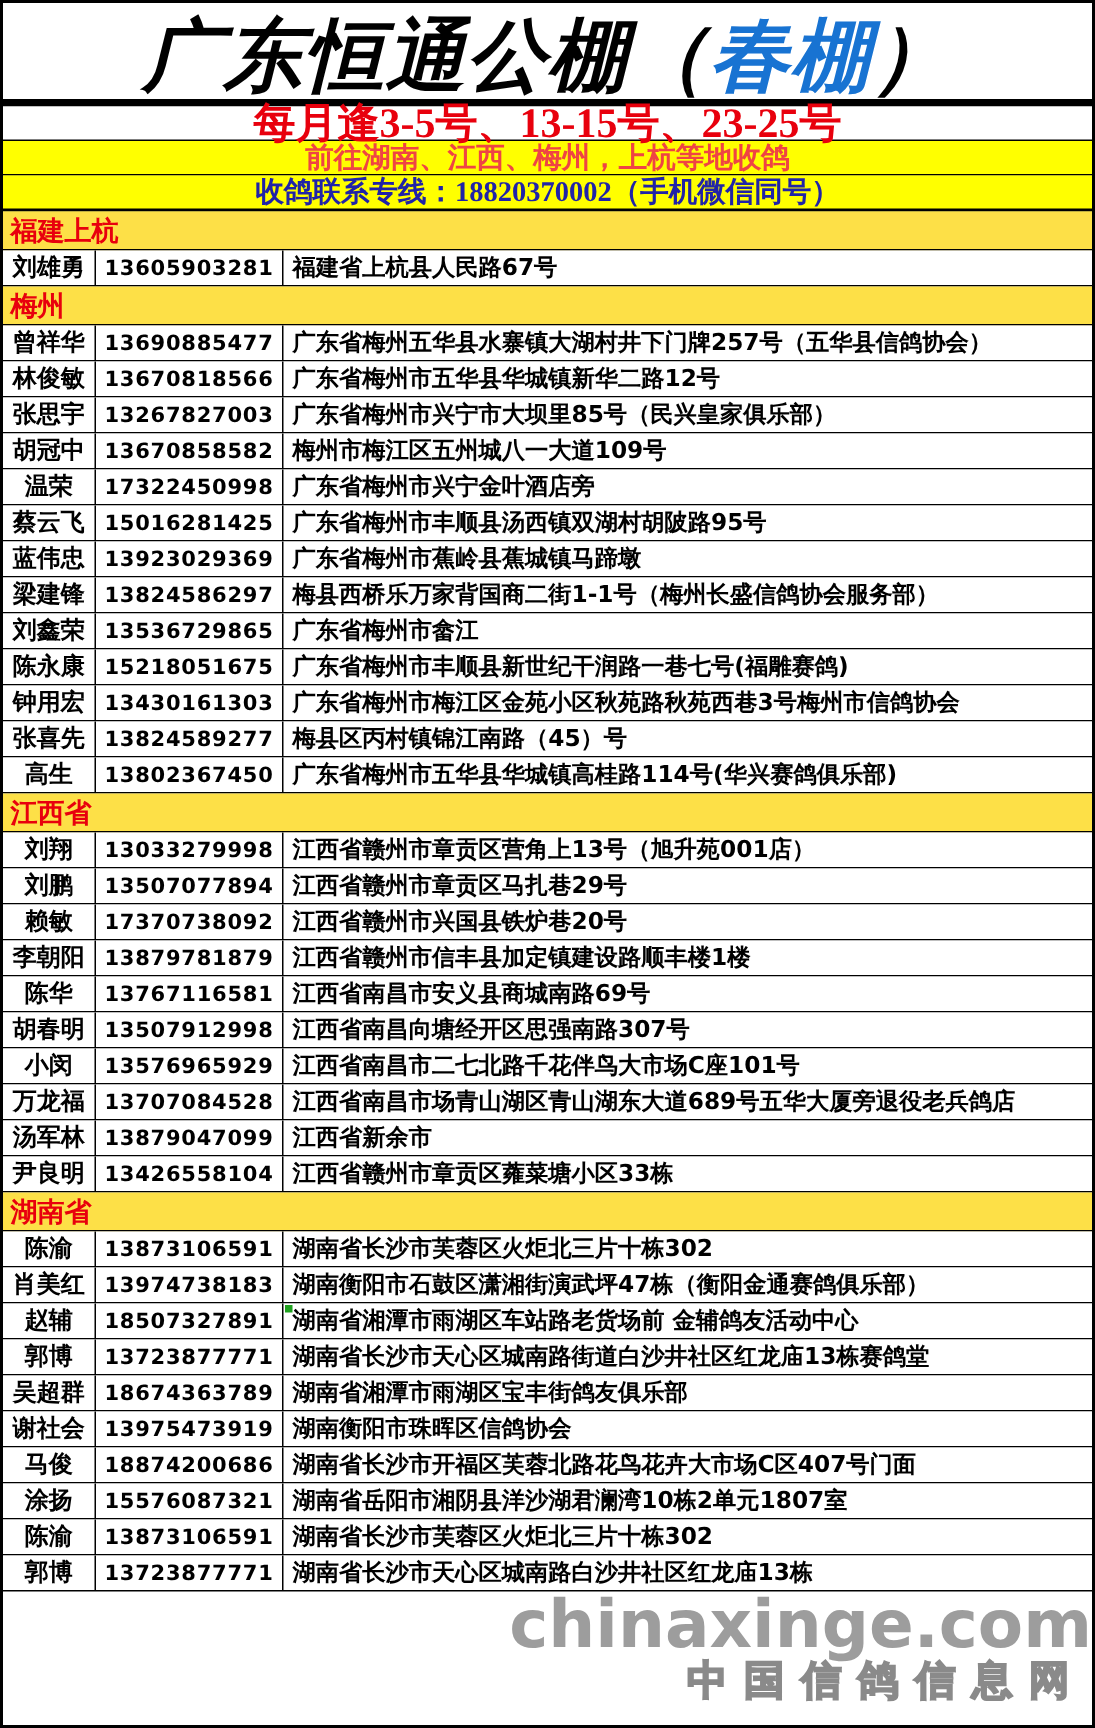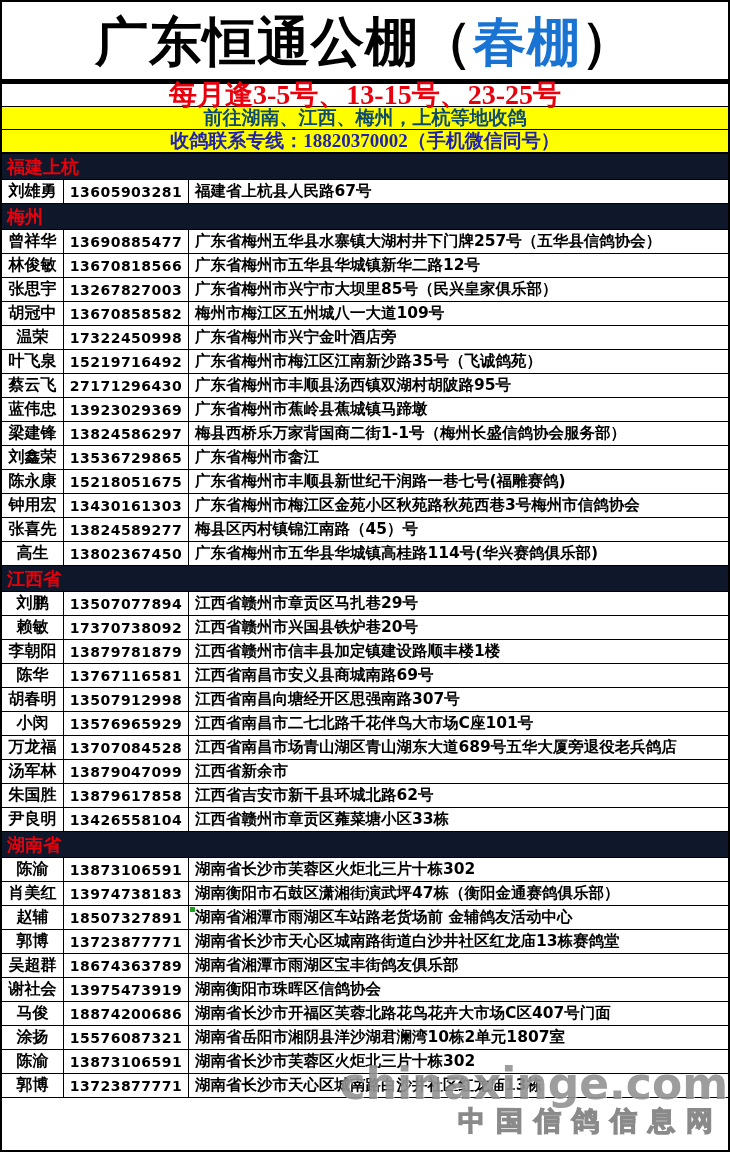--- a/index.html
+++ b/index.html
@@ -2,39 +2,39 @@
 <html><head>
 <meta charset="utf-8">
 <style>
   html,body{margin:0;padding:0;}
   body{width:730px;height:1152px;overflow:hidden;background:#fff;
        font-family:"DejaVu Sans","Liberation Sans",sans-serif;}
   .page{position:relative;width:730px;height:1152px;box-sizing:border-box;
         border:2px solid #000;background:#fff;overflow:hidden;}
 
   
-  .title-row{height:77px;display:flex;align-items:flex-end;justify-content:center;
+  .title-row{height:64px;display:flex;align-items:flex-start;justify-content:center;
              font-family:"Liberation Serif","DejaVu Serif",serif;
              font-weight:bold;font-size:53px;letter-spacing:1px;color:#000;
-             white-space:nowrap;}
+             white-space:nowrap;font-style:italic;}
   .title-row .hl{color:#1873d2;}
   .black-bar{height:5px;background:#000;}
   .banner{height:22px;display:flex;align-items:center;justify-content:center;
           font-family:"Liberation Serif","DejaVu Serif",serif;
           font-weight:bold;font-size:19px;border-bottom:1px solid #000;
           white-space:nowrap;}
   .banner.schedule{background:#fff;color:#e8000d;font-size:28px;}
-  .banner.route{background:#ffff00;color:#0c4a6e;text-align:right;}
+  .banner.route{background:#ffff00;color:#ef4444;text-align:right;}
   .banner.hotline{background:#ffff00;color:#2023a8;border-bottom:2px solid #000;}
 
   
   .tbl{width:100%;}
   .sec-header{height:26px;box-sizing:border-box;border-bottom:1px solid #000;
               display:flex;align-items:center;padding-left:5px;
-              color:#e8000d;font-weight:bold;font-size:18px;background:#0f172a;}
+              color:#e8000d;font-weight:bold;font-size:18px;background:#fde047;}
   .row{height:24px;box-sizing:border-box;border-bottom:1px solid #000;
        display:grid;grid-template-columns:62px 125px 1fr;background:#fff;}
   .cell{box-sizing:border-box;display:flex;align-items:center;overflow:hidden;
         font-weight:bold;color:#000;white-space:nowrap;}
   .cell.name{justify-content:center;border-right:1px solid #000;font-size:16px;}
   .cell.phone{justify-content:center;border-right:1px solid #000;font-size:14px;
               letter-spacing:.5px;}
   .cell.addr{justify-content:flex-start;padding-left:6px;font-size:15.5px;
              position:relative;}
   .cell.addr.marked::before{content:"";position:absolute;left:1px;top:1px;
@@ -108,29 +108,24 @@
     <div class="cell addr">梅州市梅江区五州城八一大道109号</div>
   </div>
 
 
   <div class="row">
     <div class="cell name">温荣</div>
     <div class="cell phone">17322450998</div>
     <div class="cell addr">广东省梅州市兴宁金叶酒店旁</div>
   </div>
 
-  <div class="row">
-    <div class="cell name">叶飞泉</div>
-    <div class="cell phone">15219716492</div>
-    <div class="cell addr">广东省梅州市梅江区江南新沙路35号（飞诚鸽苑）</div>
-  </div>
 
   <div class="row">
     <div class="cell name">蔡云飞</div>
-    <div class="cell phone">27171296430</div>
+    <div class="cell phone">15016281425</div>
     <div class="cell addr">广东省梅州市丰顺县汤西镇双湖村胡陂路95号</div>
   </div>
 
   <div class="row">
     <div class="cell name">蓝伟忠</div>
     <div class="cell phone">13923029369</div>
     <div class="cell addr">广东省梅州市蕉岭县蕉城镇马蹄墩</div>
   </div>
 
   <div class="row">
@@ -166,20 +161,25 @@
   <div class="row">
     <div class="cell name">高生</div>
     <div class="cell phone">13802367450</div>
     <div class="cell addr">广东省梅州市五华县华城镇高桂路114号(华兴赛鸽俱乐部)</div>
   </div>
 
   <div class="sec-header">
     <span>江西省</span>
   </div>
 
+  <div class="row">
+    <div class="cell name">刘翔</div>
+    <div class="cell phone">13033279998</div>
+    <div class="cell addr">江西省赣州市章贡区营角上13号（旭升苑001店）</div>
+  </div>
 
   <div class="row">
     <div class="cell name">刘鹏</div>
     <div class="cell phone">13507077894</div>
     <div class="cell addr">江西省赣州市章贡区马扎巷29号</div>
   </div>
 
   <div class="row">
     <div class="cell name">赖敏</div>
     <div class="cell phone">17370738092</div>
@@ -215,25 +215,20 @@
     <div class="cell phone">13707084528</div>
     <div class="cell addr">江西省南昌市场青山湖区青山湖东大道689号五华大厦旁退役老兵鸽店</div>
   </div>
 
   <div class="row">
     <div class="cell name">汤军林</div>
     <div class="cell phone">13879047099</div>
     <div class="cell addr">江西省新余市</div>
   </div>
 
-  <div class="row">
-    <div class="cell name">朱国胜</div>
-    <div class="cell phone">13879617858</div>
-    <div class="cell addr">江西省吉安市新干县环城北路62号</div>
-  </div>
 
   <div class="row">
     <div class="cell name">尹良明</div>
     <div class="cell phone">13426558104</div>
     <div class="cell addr">江西省赣州市章贡区蕹菜塘小区33栋</div>
   </div>
 
   <div class="sec-header">
     <span>湖南省</span>
   </div>

